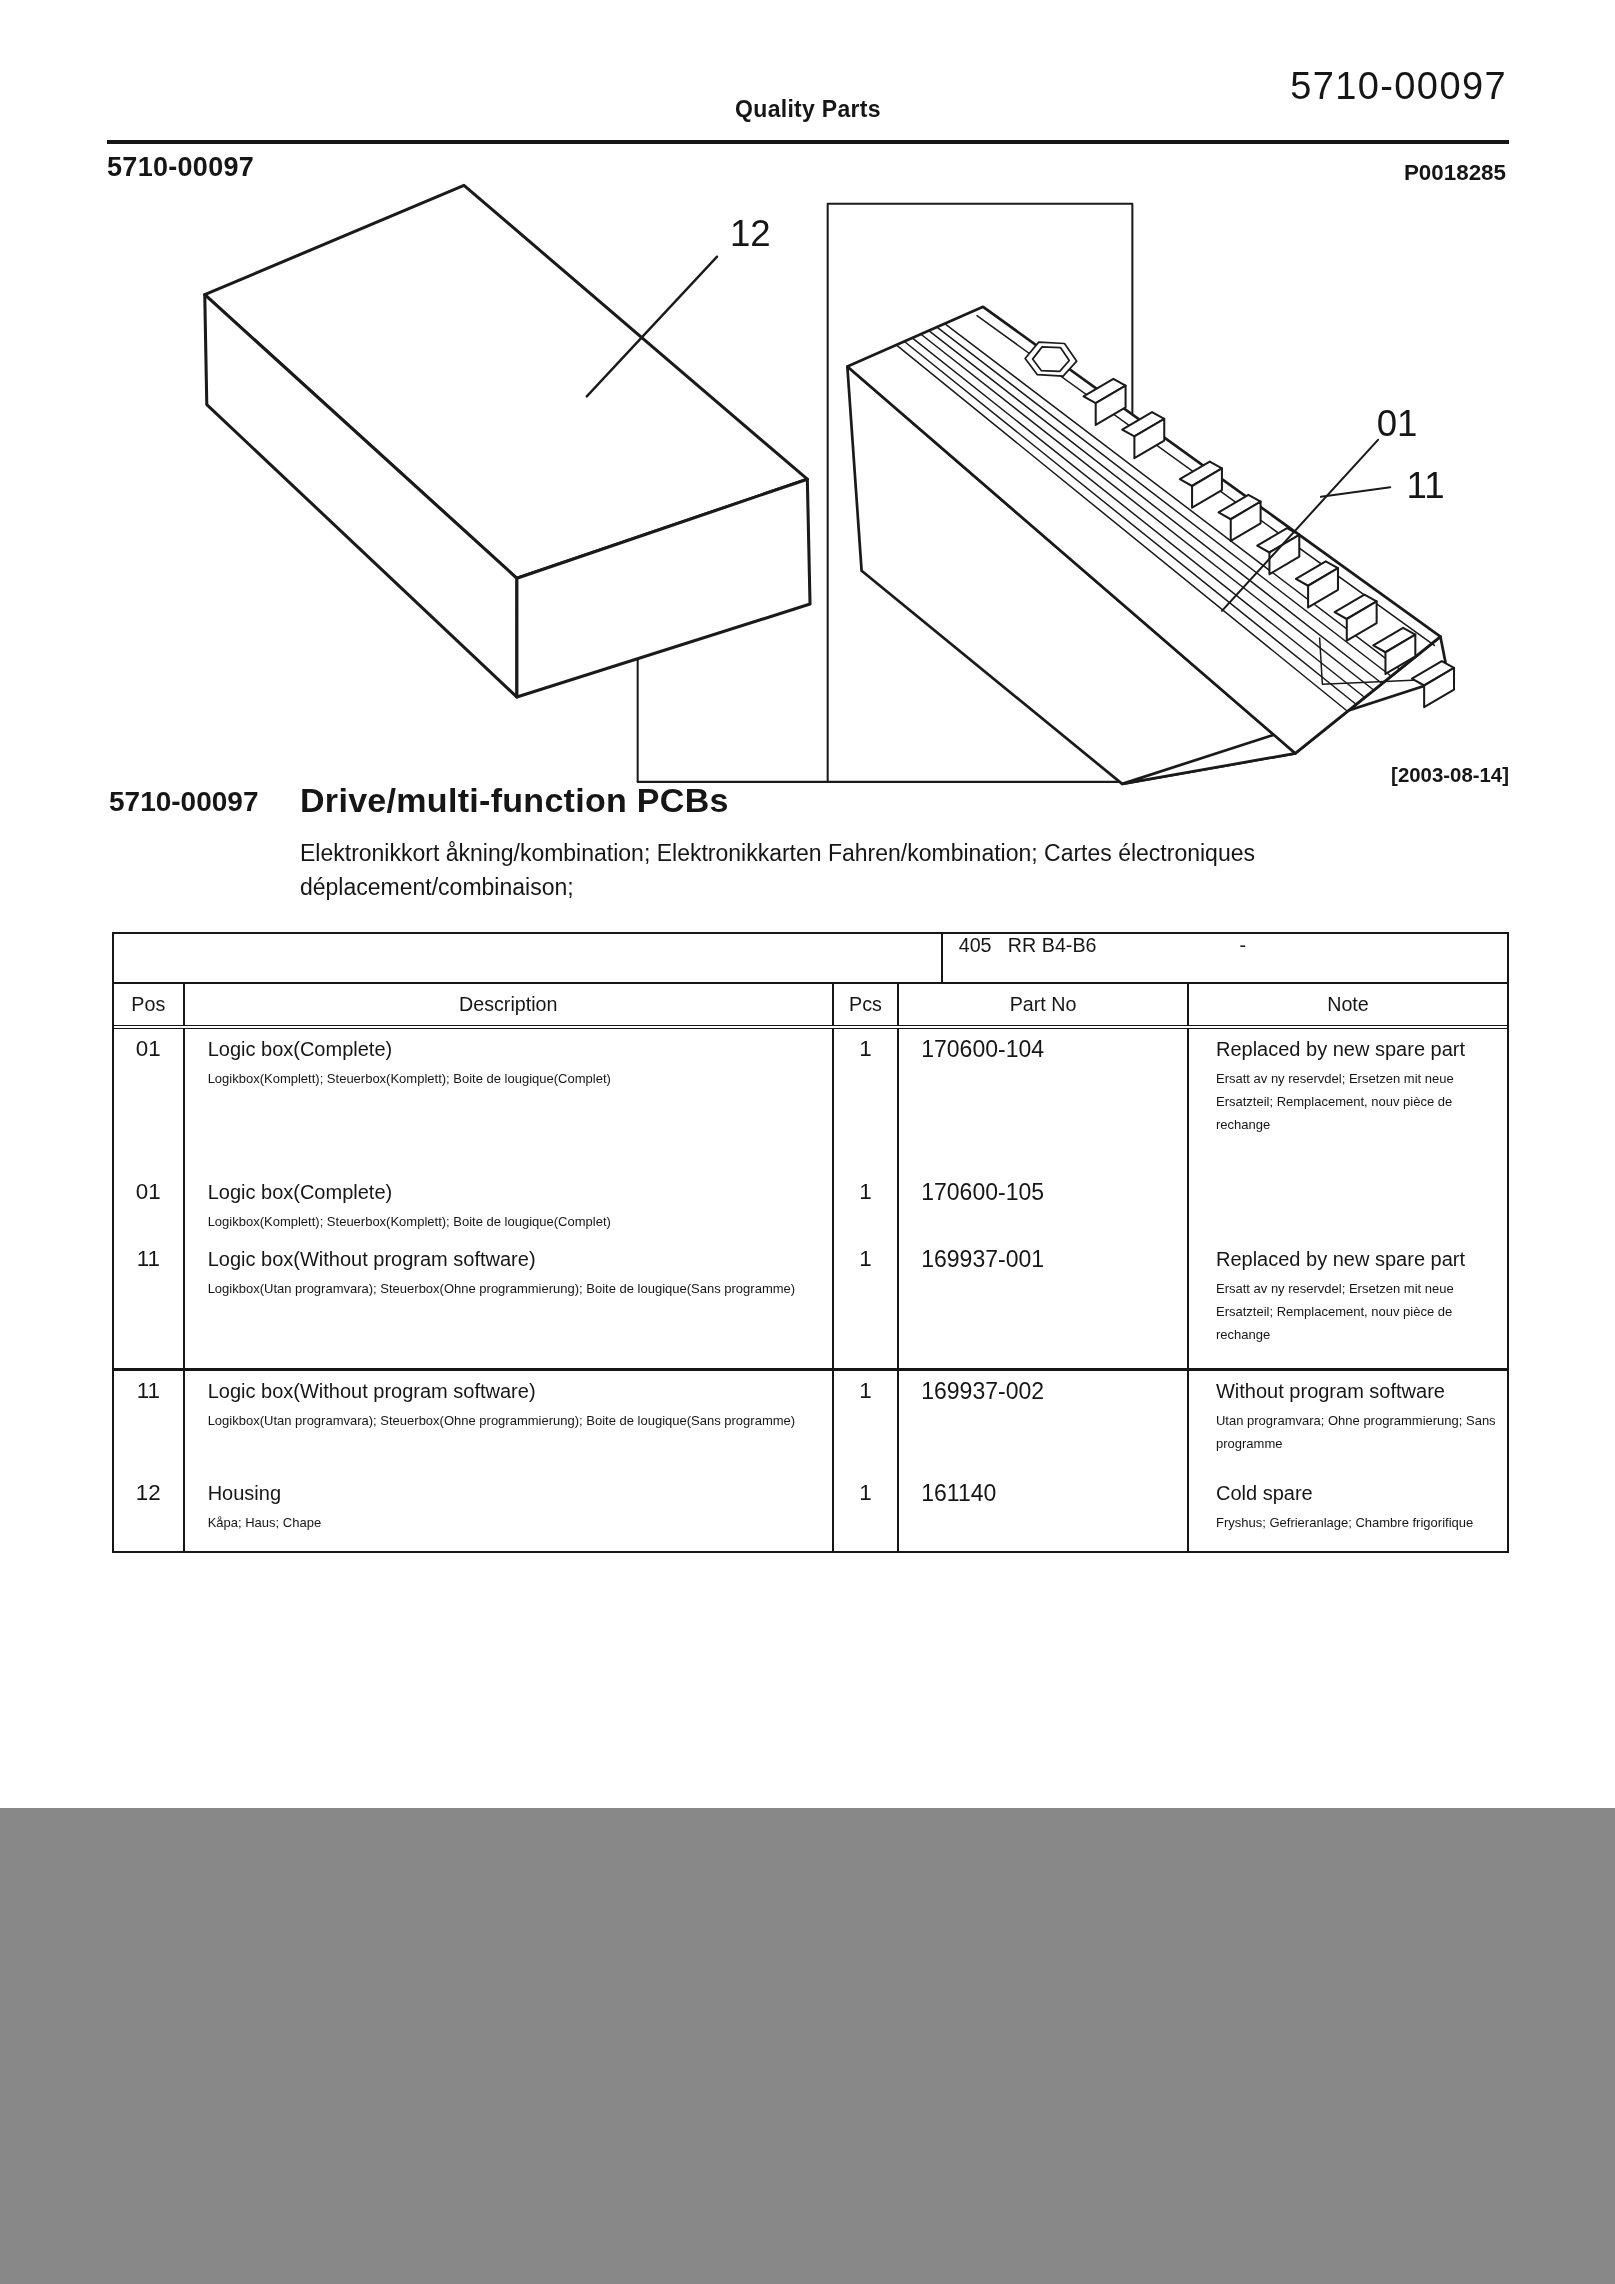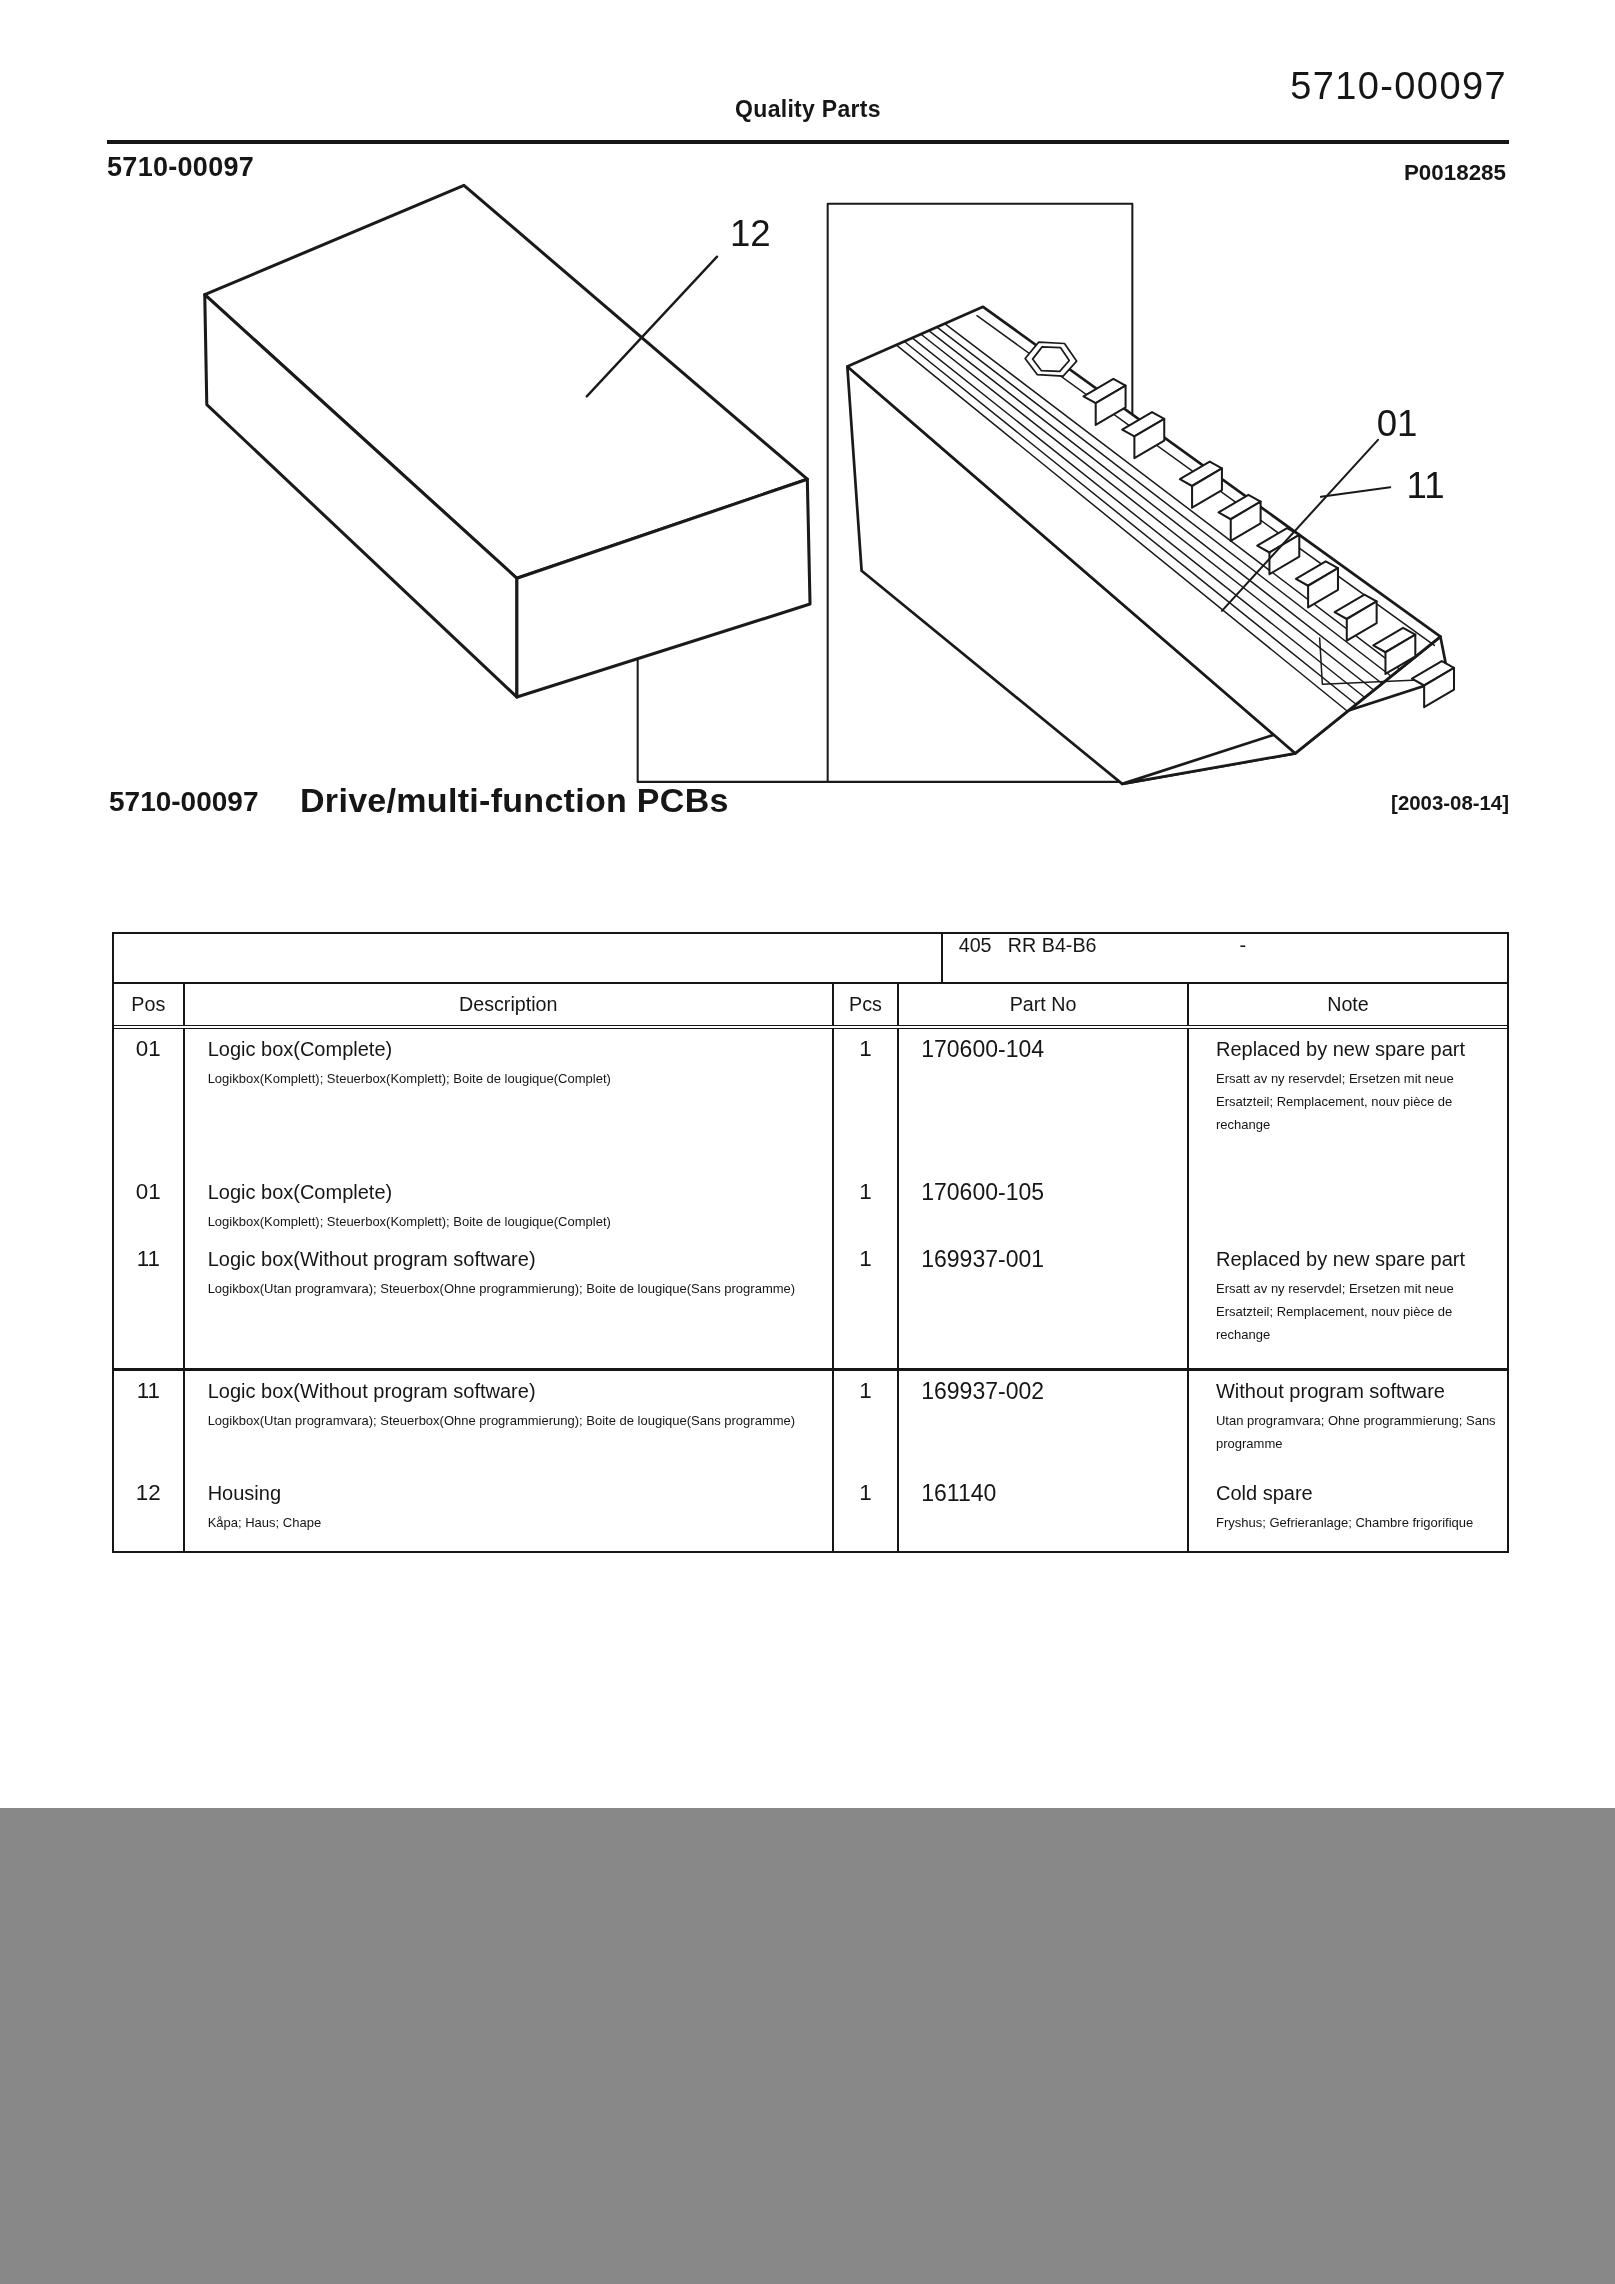--- a/index.html
+++ b/index.html
@@ -30,21 +30,21 @@
   .hdr-img-ref{
     position:absolute;right:110px;top:160px;
     font-size:22.4px;font-weight:bold;
   }
   
   .fig{position:absolute;left:0;top:163px;width:1616px;height:760px;}
   .fig text{font-family:"Liberation Sans","DejaVu Sans",sans-serif;font-size:54px;fill:#161616;}
   
   .tb-num{position:absolute;left:109px;top:786px;font-size:28px;font-weight:bold;}
   .tb-title{position:absolute;left:300px;top:781px;font-size:34px;font-weight:bold;letter-spacing:0.3px;}
-  .tb-date{position:absolute;right:107px;top:792px;font-size:20.4px;font-weight:bold;}
+  .tb-date{position:absolute;right:107px;top:764px;font-size:20.4px;font-weight:bold;}
   .tb-sub{
     position:absolute;left:300px;top:836px;width:1046px;
     font-size:23px;line-height:34px;font-weight:400;
   }
   
   .ptable{
     position:absolute;left:112px;top:932px;width:1397px;
     border:2.7px solid #161616;box-sizing:border-box;background:#fff;
   }
   .info-row{position:relative;height:48px;border-bottom:2.7px solid #161616;}
@@ -149,20 +149,21 @@
     </g>
     <line x1="2030" y1="408" x2="1800" y2="660" stroke-width="3"></line>
     <line x1="2048" y1="478" x2="1946" y2="492" stroke-width="3"></line>
     <text x="2058" y="402" text-anchor="middle" stroke="none" fill="#161616">01</text>
     <text x="2100" y="494" text-anchor="middle" stroke="none" fill="#161616">11</text>
   </svg>
 
   <div class="tb-num">5710-00097</div>
   <div class="tb-title">Drive/multi-function PCBs</div>
   <div class="tb-date">[2003-08-14]</div>
+  <div class="tb-sub">Elektronikkort åkning/kombination; Elektronikkarten Fahren/kombination; Cartes électroniques déplacement/combinaison;</div>
 
   <div class="ptable">
     <div class="info-row">
       <div class="info-divider"></div>
       <div class="info-content">
         <span class="m405">405</span>
         <span class="mrr">RR B4-B6</span>
         <span class="mdash">-</span>
       </div>
     </div>

